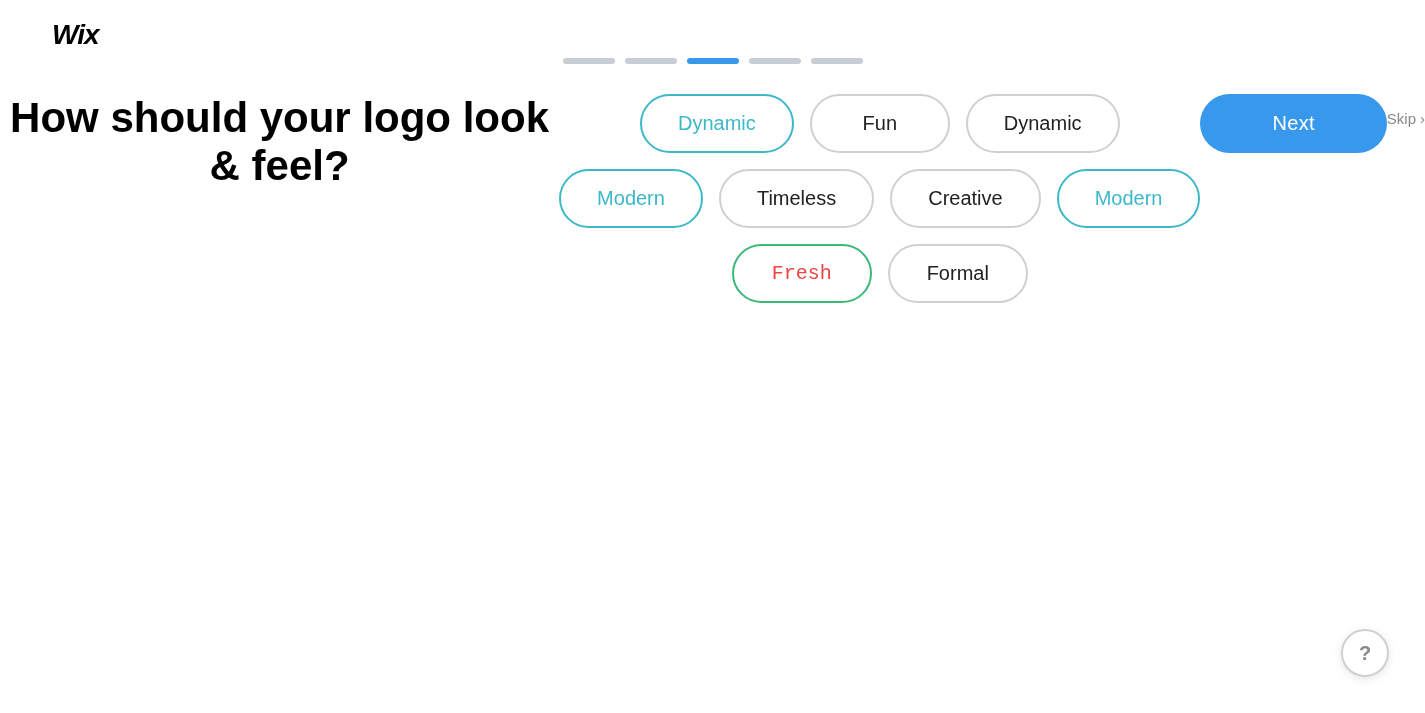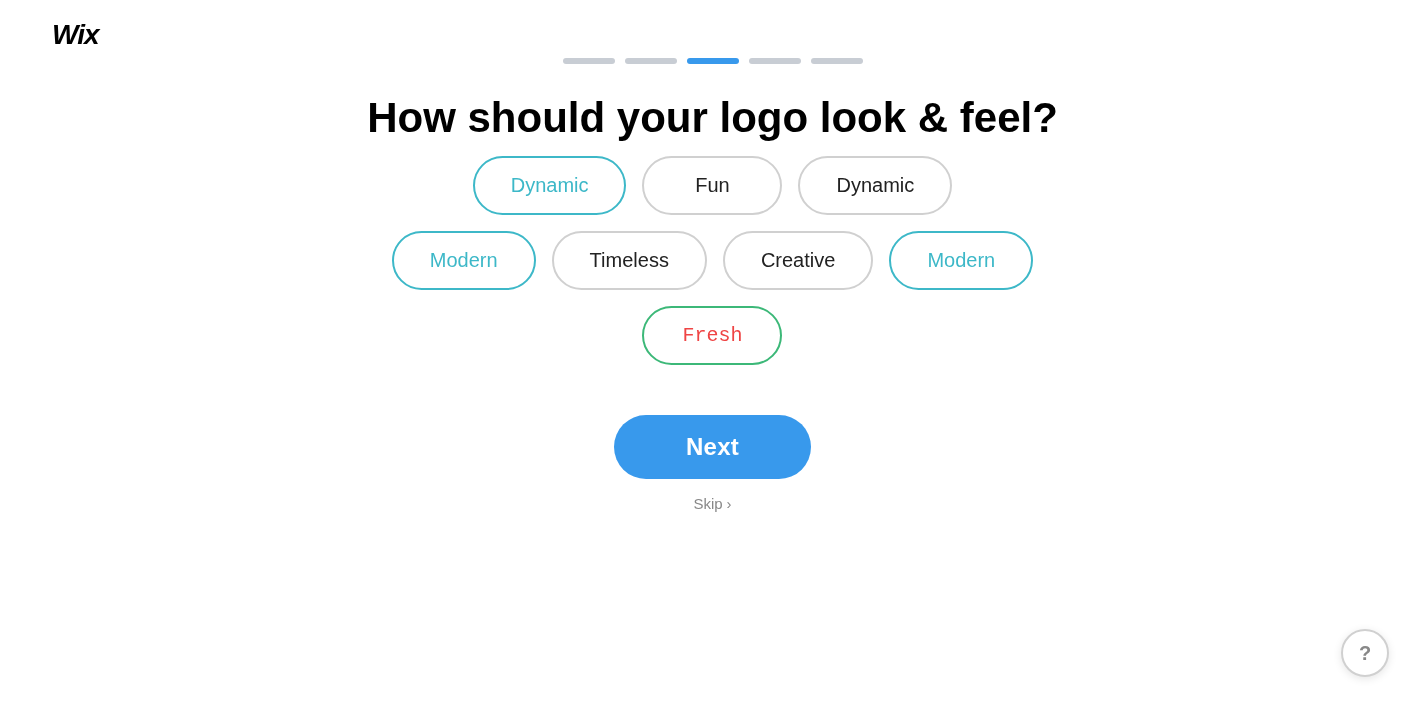--- a/index.html
+++ b/index.html
@@ -46,22 +46,22 @@
       background-color: #c8cdd4;
     }
 
     .step-active {
       width: 52px;
       background-color: #3899ec;
     }
 
     .main-content {
       display: flex;
-      flex-direction: column;
-      align-items: center;
+      flex-direction: row;
+      align-items: flex-start;
       margin-top: 30px;
     }
 
     .page-title {
       font-size: 42px;
       font-weight: 900;
       color: #000;
       text-align: center;
       margin-bottom: 14px;
     }
@@ -121,28 +121,27 @@
     }
 
     .selected-green {
       border: 2.5px solid #3cb878;
       color: #ef4444;
       background: #fff;
       font-family: Liberation Mono, monospace;
     }
 
     .next-btn {
-      margin-top: 50px;
       background: #3899ec;
       color: #fff;
       border: none;
       border-radius: 50px;
       padding: 18px 72px;
-      font-size: 24px;
-      font-weight: 700;
+      font-size: 20px;
+      font-weight: 400;
       cursor: pointer;
       letter-spacing: 0.3px;
     }
 
     .skip-link {
       margin-top: 16px;
       font-size: 15px;
       color: #888;
       cursor: pointer;
       display: flex;
@@ -195,20 +194,21 @@
 
     <div class="options-row">
       <button class="option-btn selected-teal">Modern</button>
       <button class="option-btn">Timeless</button>
       <button class="option-btn">Creative</button>
       <button class="option-btn selected-techy">Modern</button>
     </div>
 
     <div class="options-row">
       <button class="option-btn selected-green">Fresh</button>
+      <button class="option-btn">Formal</button>
     </div>
 
   </div>
 
   <button class="next-btn">Next</button>
 
   <div class="skip-link">
     <span>Skip</span>
     <span>›</span>
   </div>

